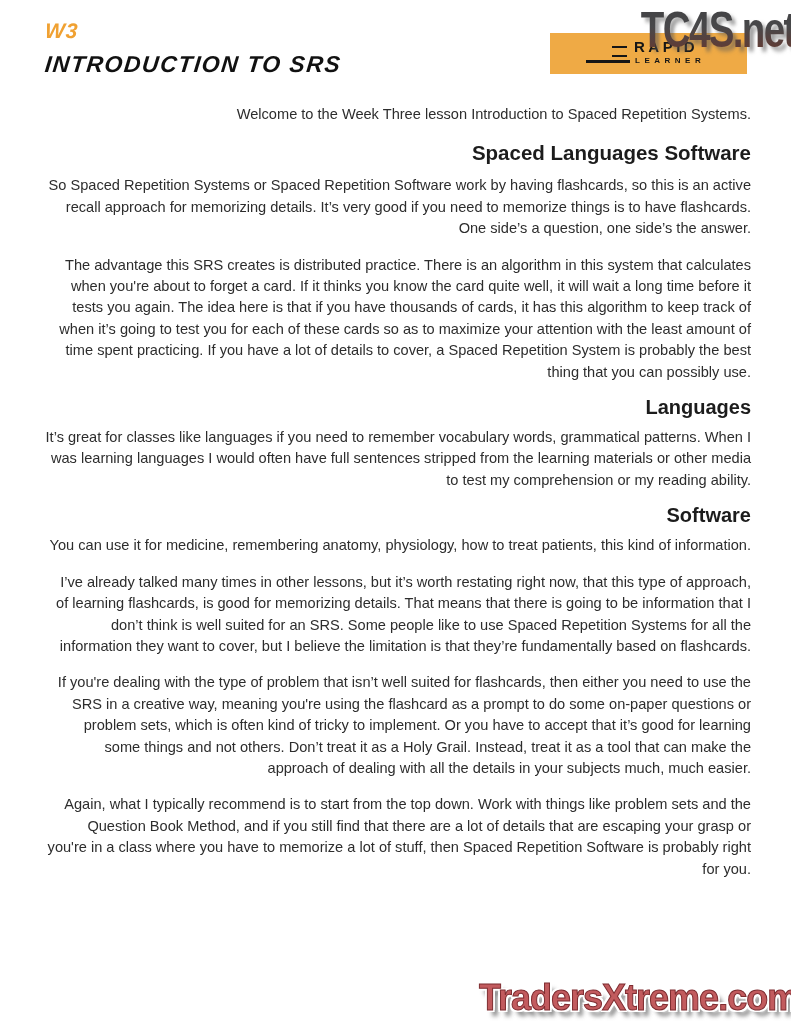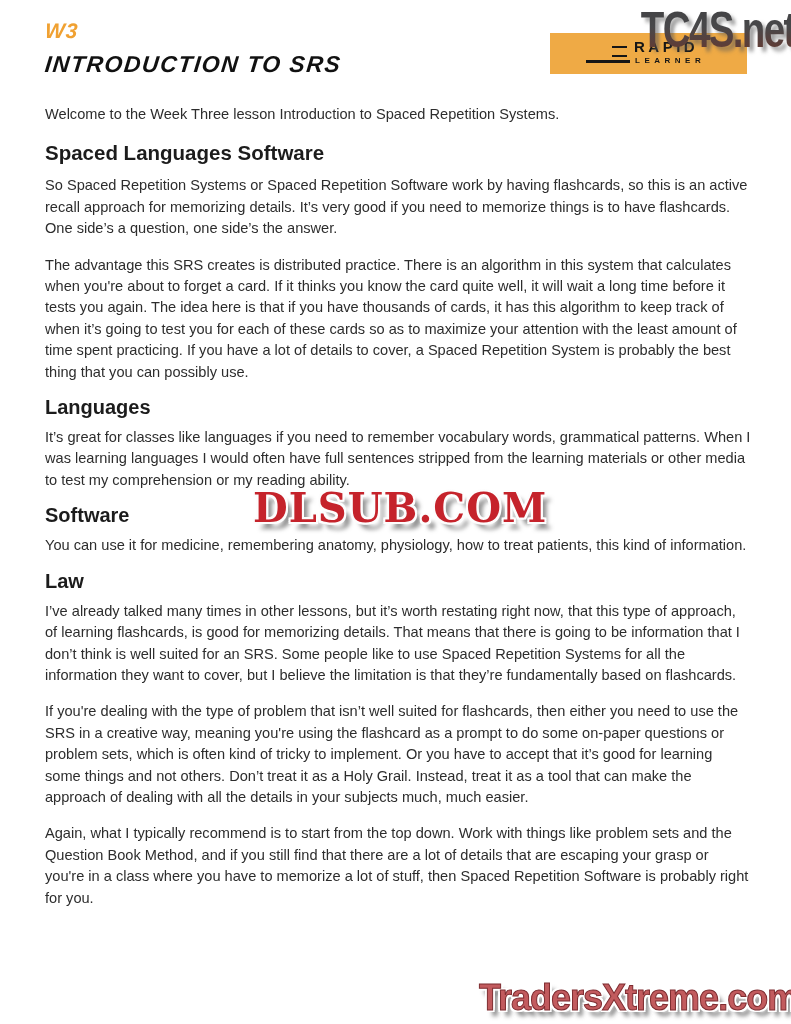--- a/index.html
+++ b/index.html
@@ -58,32 +58,30 @@
 
   <div class="logo-box" style="background-color: rgb(239, 170, 69);">
     <span class="logo-eq"></span>
     <span class="logo-rapid">RAPID</span>
     <span class="logo-line"></span>
     <span class="logo-learner">LEARNER</span>
   </div>
 
   <div class="tc4s">TC4S.net</div>
 
-  <div class="doc" style="color: rgb(45, 45, 45);">
+  <div class="doc" style="color: rgb(45, 45, 45); text-align: right;">
     <p>Welcome to the Week Three lesson Introduction to Spaced Repetition Systems.</p>
     <h1>Spaced Languages Software</h1>
     <p>So Spaced Repetition Systems or Spaced Repetition Software work by having flashcards, so this is an active recall approach for memorizing details. It’s very good if you need to memorize things is to have flashcards. One side’s a question, one side’s the answer.</p>
     <p>The advantage this SRS creates is distributed practice. There is an algorithm in this system that calculates when you're about to forget a card. If it thinks you know the card quite well, it will wait a long time before it tests you again. The idea here is that if you have thousands of cards, it has this algorithm to keep track of when it’s going to test you for each of these cards so as to maximize your attention with the least amount of time spent practicing. If you have a lot of details to cover, a Spaced Repetition System is probably the best thing that you can possibly use.</p>
     <h2>Languages</h2>
     <p>It’s great for classes like languages if you need to remember vocabulary words, grammatical patterns. When I was learning languages I would often have full sentences stripped from the learning materials or other media to test my comprehension or my reading ability.</p>
     <h2>Software</h2>
     <p>You can use it for medicine, remembering anatomy, physiology, how to treat patients, this kind of information.</p>
-    <h2>Law</h2>
     <p>I’ve already talked many times in other lessons, but it’s worth restating right now, that this type of approach, of learning flashcards, is good for memorizing details. That means that there is going to be information that I don’t think is well suited for an SRS. Some people like to use Spaced Repetition Systems for all the information they want to cover, but I believe the limitation is that they’re fundamentally based on flashcards.</p>
     <p>If you're dealing with the type of problem that isn’t well suited for flashcards, then either you need to use the SRS in a creative way, meaning you're using the flashcard as a prompt to do some on-paper questions or problem sets, which is often kind of tricky to implement. Or you have to accept that it’s good for learning some things and not others. Don’t treat it as a Holy Grail. Instead, treat it as a tool that can make the approach of dealing with all the details in your subjects much, much easier.</p>
     <p>Again, what I typically recommend is to start from the top down. Work with things like problem sets and the Question Book Method, and if you still find that there are a lot of details that are escaping your grasp or you're in a class where you have to memorize a lot of stuff, then Spaced Repetition Software is probably right for you.</p>
   </div>
 
-  <div class="dlsub" style="color: rgb(197, 35, 43);">DLSUB.COM</div>
 
   <div class="footerwm" style="color: rgb(194, 91, 94);">TradersXtreme.com</div>
 
 </div>
 
 </body></html>

